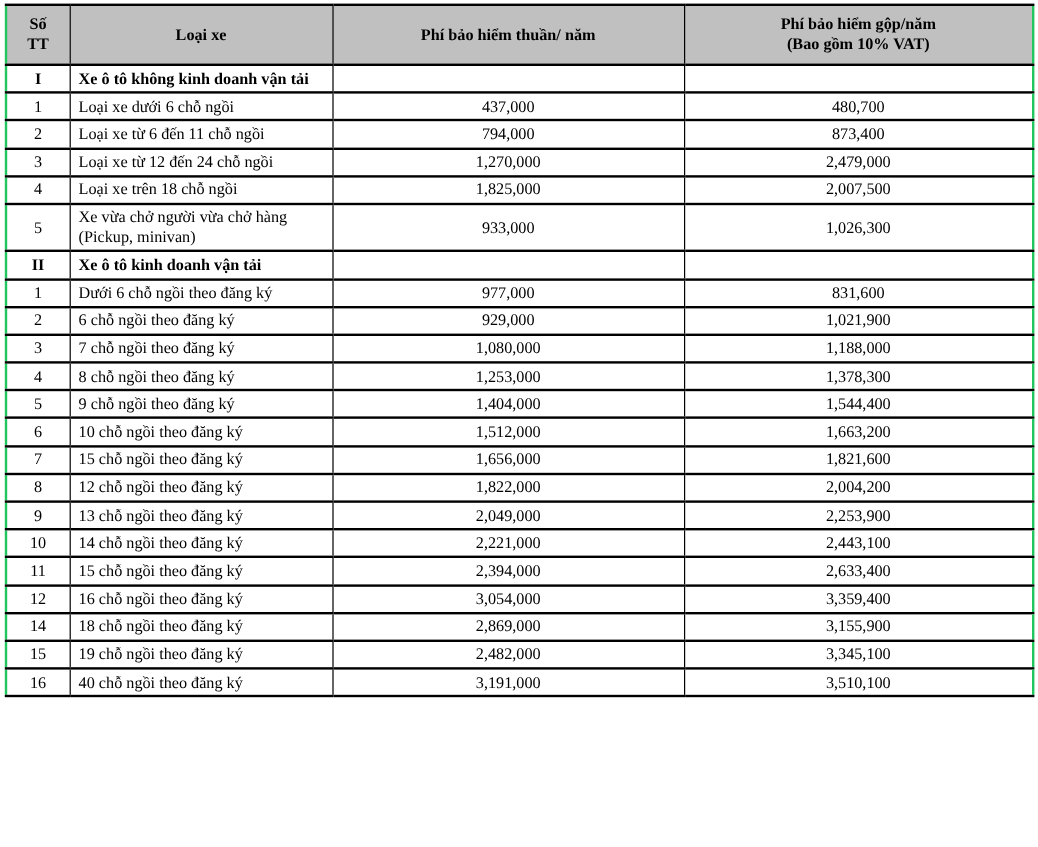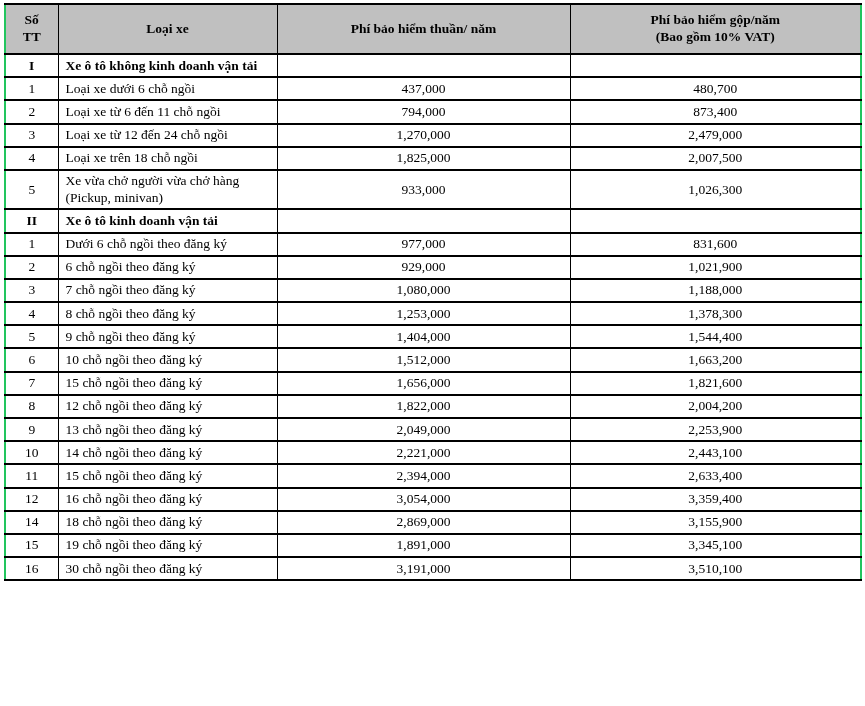--- a/index.html
+++ b/index.html
@@ -205,24 +205,24 @@
         </tr>
         <tr>
           <td class="cell-no">14</td>
           <td class="cell-type">18 chỗ ngồi theo đăng ký</td>
           <td class="cell-net">2,869,000</td>
           <td class="cell-gross">3,155,900</td>
         </tr>
         <tr>
           <td class="cell-no">15</td>
           <td class="cell-type">19 chỗ ngồi theo đăng ký</td>
-          <td class="cell-net">1,891,000</td>
+          <td class="cell-net">2,482,000</td>
           <td class="cell-gross">3,345,100</td>
         </tr>
         <tr>
           <td class="cell-no">16</td>
-          <td class="cell-type">30 chỗ ngồi theo đăng ký</td>
+          <td class="cell-type">40 chỗ ngồi theo đăng ký</td>
           <td class="cell-net">3,191,000</td>
           <td class="cell-gross">3,510,100</td>
         </tr>
       </tbody>
   </table>
 </div>
 
 </body></html>

